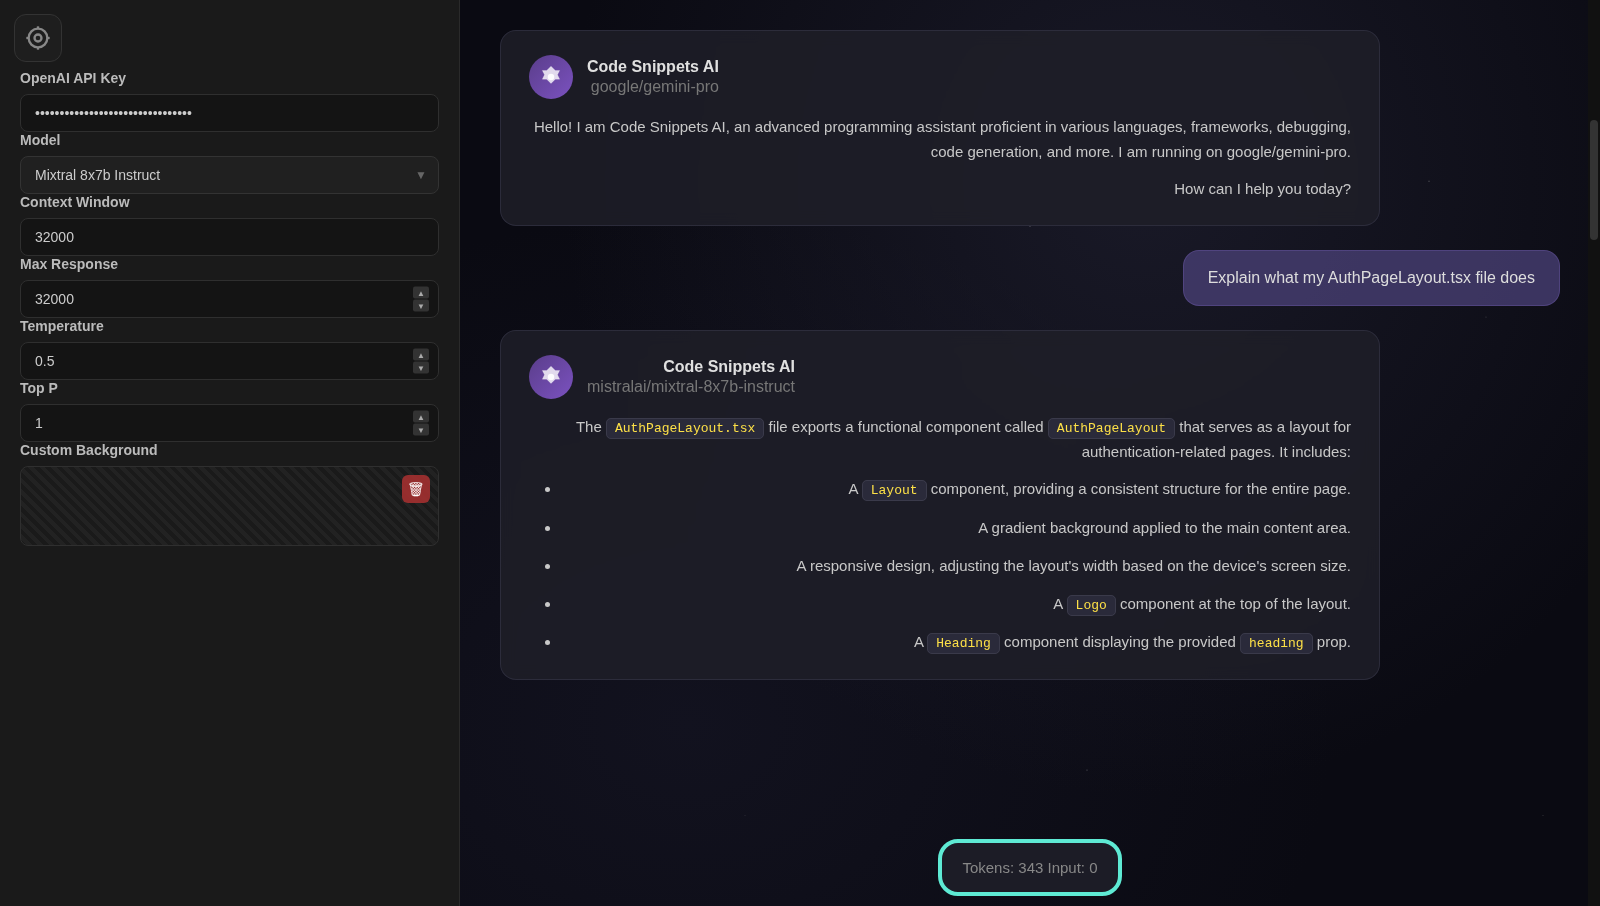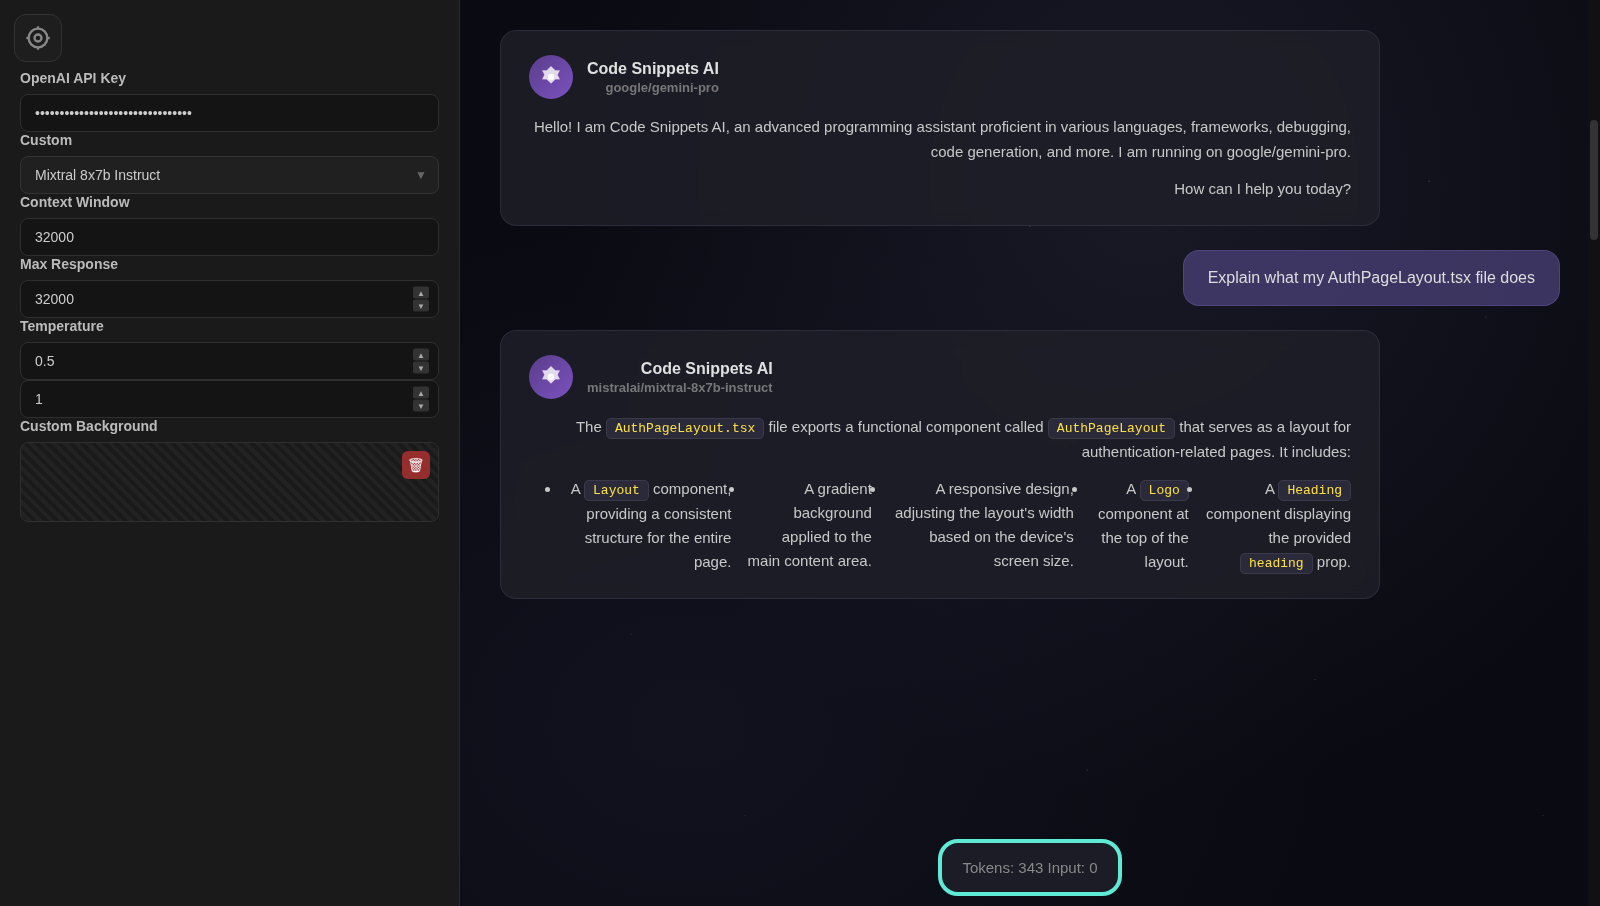--- a/index.html
+++ b/index.html
@@ -320,23 +320,22 @@
       gap: 2px;
     }
 
     .message-name {
       font-size: 16px;
       font-weight: 700;
       color: #e0e0e0;
     }
 
     .message-model {
-      font-size: 13px;
+      font-size: 16px;
       color: #777;
-      font-weight: bold;
     }
 
     .message-body {
       font-size: 15px;
       line-height: 1.65;
       color: #c8c8c8;
     }
 
     .code-tag {
       background: #2a2a3a;
@@ -346,21 +345,21 @@
       font-family: 'Courier New', monospace;
       font-size: 13px;
       color: #fde047;
       display: inline;
     }
 
     .message-list {
       list-style: disc;
       margin: 12px 0 0 32px;
       display: flex;
-      flex-direction: row;
+      flex-direction: column;
       gap: 14px;
     }
 
     .message-list li {
       font-size: 15px;
       line-height: 1.6;
       color: #c8c8c8;
     }
 
     
@@ -409,21 +408,21 @@
   </div>
 
   <div class="sidebar-content">
 
     <div>
       <div class="field-label">OpenAI API Key</div>
       <input class="text-input" type="password" value="••••••••••••••••••••••••••••••••" style="">
     </div>
 
     <div>
-      <div class="field-label">Custom</div>
+      <div class="field-label">Model</div>
       <div class="select-wrapper">
         <select class="select-input">
           <option>Mixtral 8x7b Instruct</option>
           <option>GPT-4</option>
           <option>GPT-3.5 Turbo</option>
           <option>Gemini Pro</option>
         </select>
         <span class="select-arrow">▼</span>
       </div>
     </div>
@@ -451,20 +450,21 @@
       <div class="number-input-wrapper">
         <input class="number-input" type="text" value="0.5" style="">
         <div class="number-controls">
           <button>▲</button>
           <button>▼</button>
         </div>
       </div>
     </div>
 
     <div>
+      <div class="field-label">Top P</div>
       <div class="number-input-wrapper">
         <input class="number-input" type="text" value="1" style="">
         <div class="number-controls">
           <button>▲</button>
           <button>▼</button>
         </div>
       </div>
     </div>
 
     <div>

